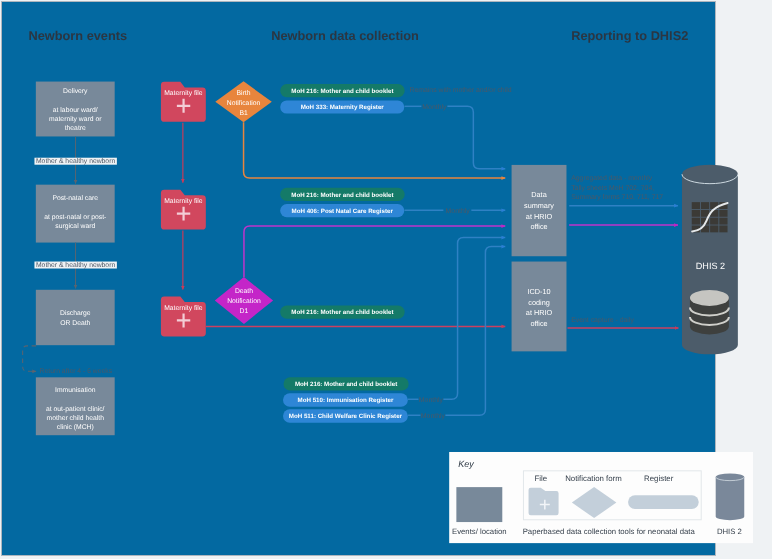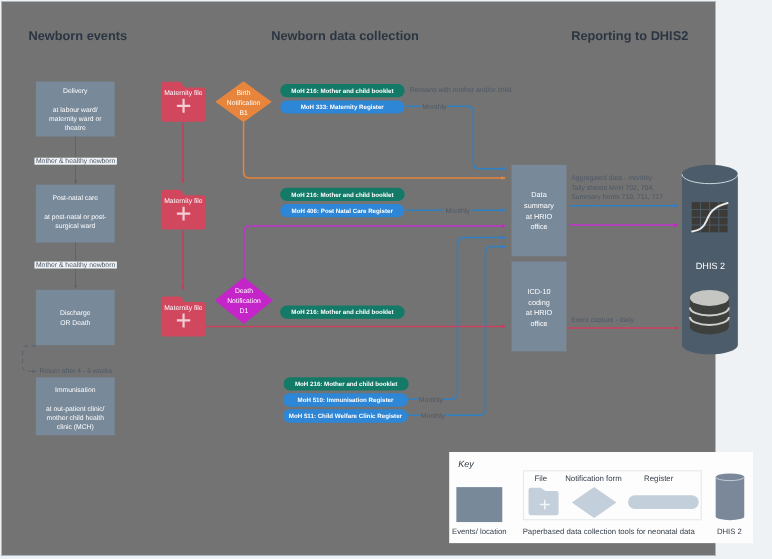--- a/index.html
+++ b/index.html
@@ -1,19 +1,19 @@
 <!DOCTYPE html>
 <html><head>
 <meta charset="utf-8">
 <style>
   html,body{margin:0;padding:0;background:#eff2f4;}
   body{width:772px;height:559px;overflow:hidden;
        font-family:"Liberation Sans",sans-serif;-webkit-font-smoothing:antialiased;text-rendering:geometricPrecision;}
   #frame{position:absolute;left:0.6px;top:0.6px;width:715px;height:555.6px;
-         background:#737373;border:1.3px solid #aeb6be;box-sizing:border-box;}
+         background:#0369a1;border:1.3px solid #aeb6be;box-sizing:border-box;}
   svg{display:block;shape-rendering:auto;}
   text{paint-order:stroke;}
   .hd{font-size:12.8px;font-weight:bold;fill:#2b3642;}
   .bx{font-size:6.8px;fill:#ffffff;}
   .ev{font-size:6.8px;fill:#4d5866;}
   .hb{font-size:7.3px;fill:#ffffff;}
   .pl{font-size:6.2px;fill:#ffffff;font-weight:bold;}
   .fl{font-size:6.9px;fill:#4d5866;}
   .kt{font-size:9px;fill:#2b3642;font-style:italic;}
   .kl{font-size:7.85px;fill:#36404c;}

